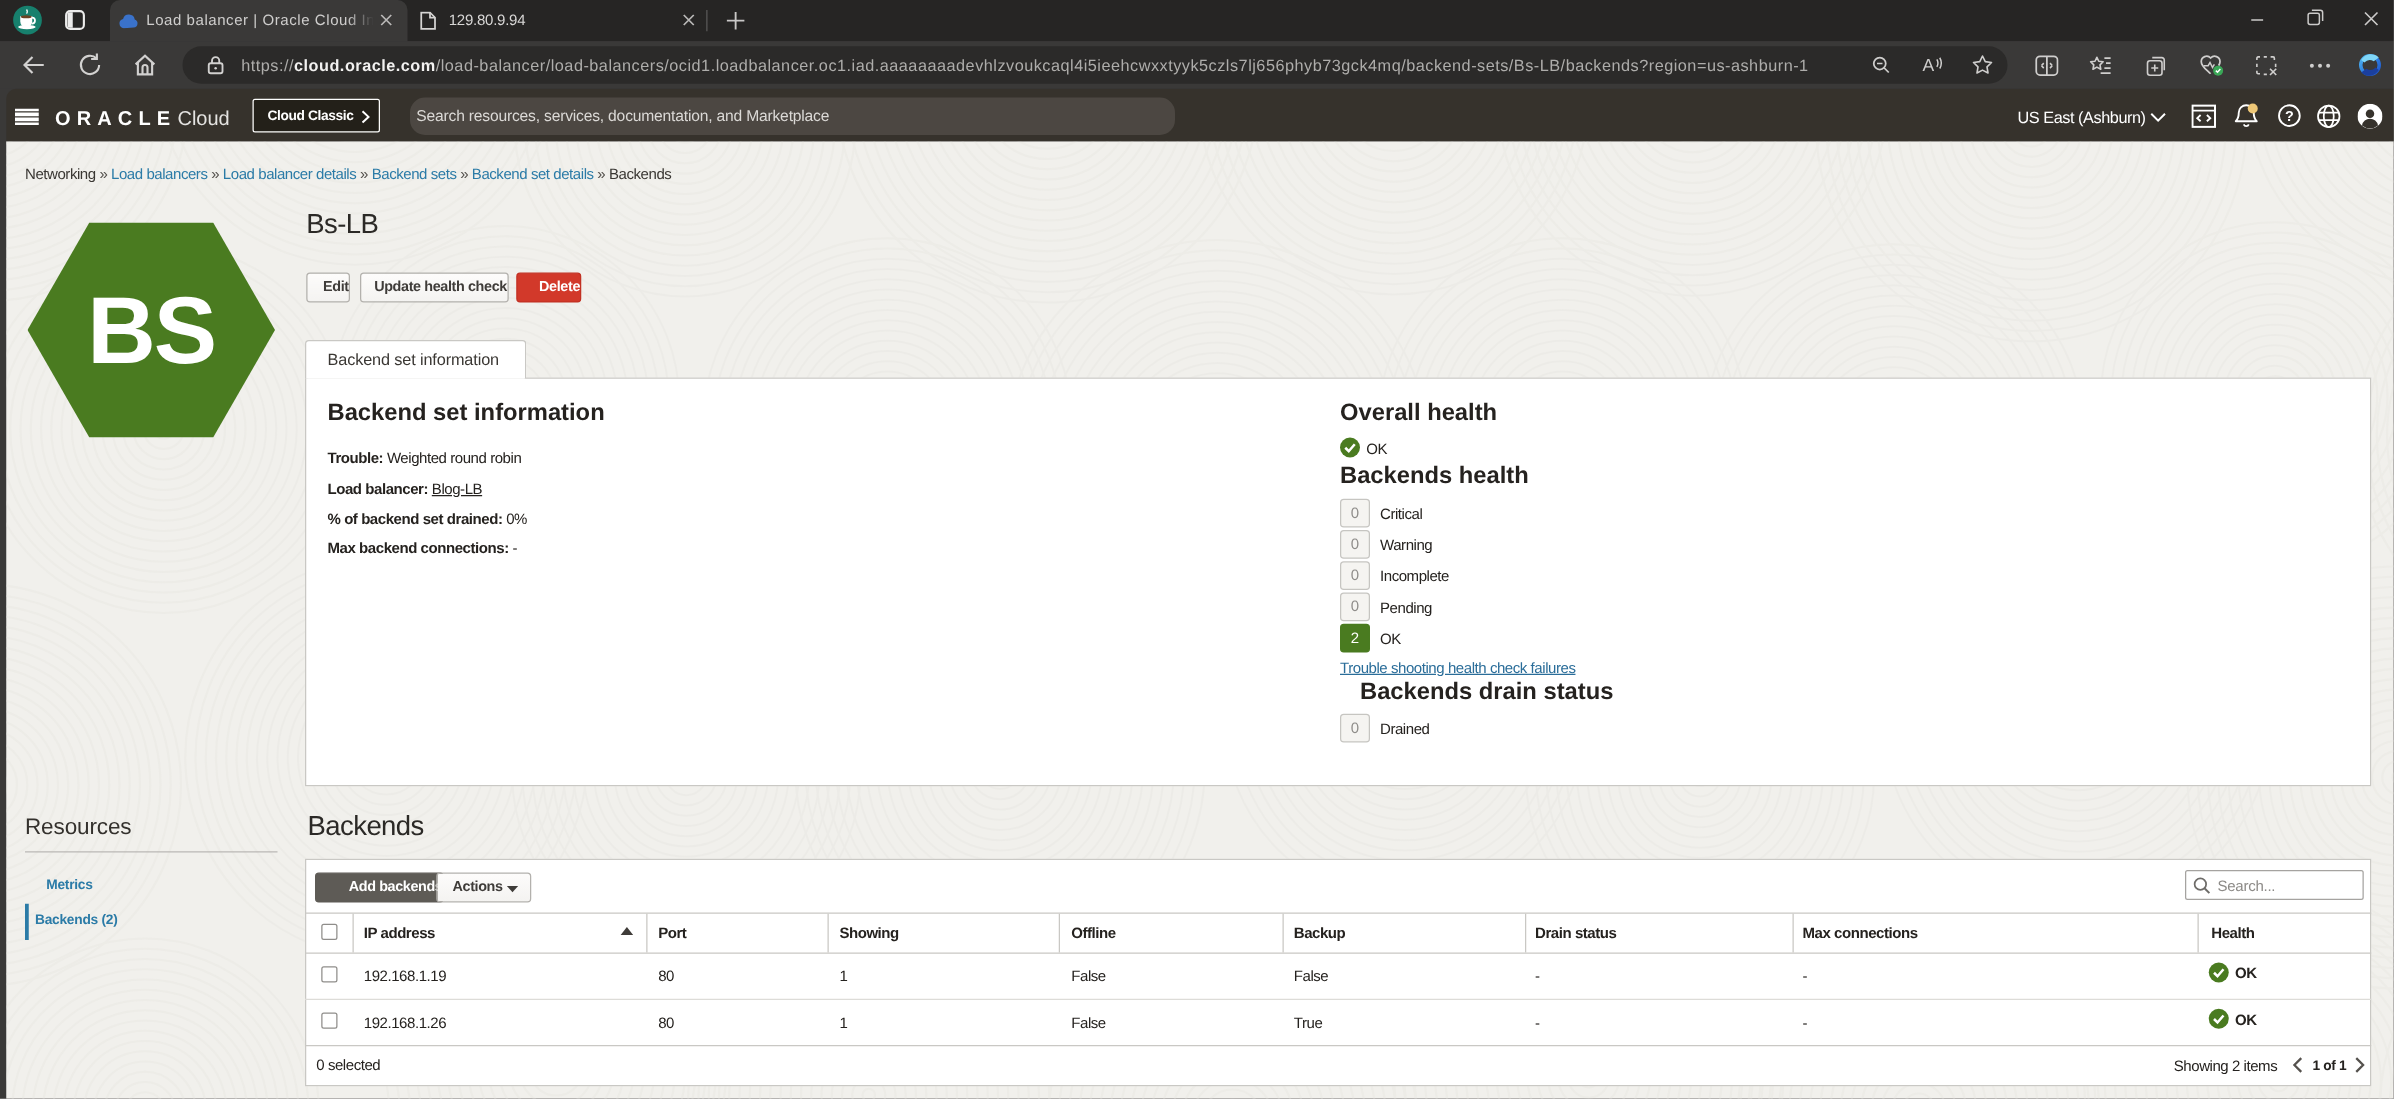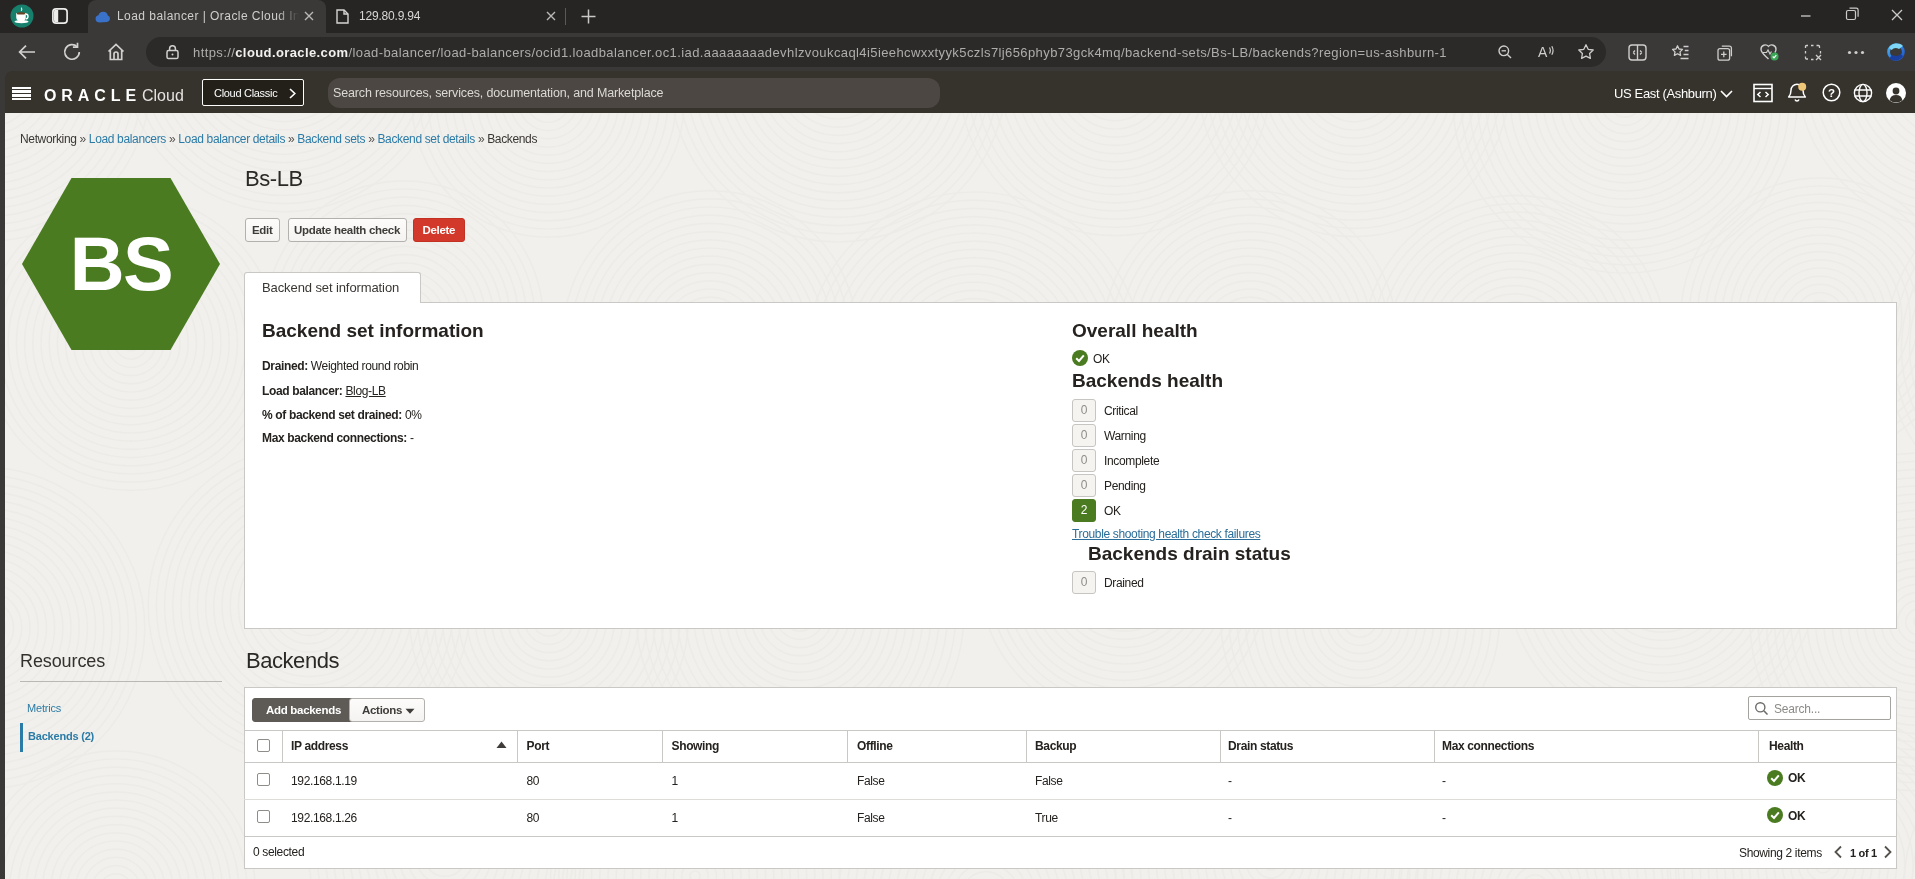--- a/index.html
+++ b/index.html
@@ -15,21 +15,21 @@
 #pagebg{position:absolute;left:5px;top:113px;width:1910px;height:766px;background:#f1f0ec;overflow:hidden}
 #ocibar{position:absolute;left:5px;top:71px;width:1910px;height:42px;background:#36322c;border-top-left-radius:8px}
 
 .panel{position:absolute;background:#fff;border:1px solid #c9c8c4}
 .h19{font-size:19px;font-weight:bold;color:#25221f;letter-spacing:0;white-space:nowrap}
 .t12{font-size:12px;color:#25221f;letter-spacing:-.35px;white-space:nowrap}
 .t12 b{letter-spacing:-.35px}
 .lnk{color:#2b7ba7;text-decoration:none}
 .badge{position:absolute;width:24px;height:23px;border:1px solid #c6c5c1;border-radius:3px;background:#f5f4f1;color:#8f8d8a;font-size:12px;text-align:center;line-height:21px}
 .badge.g{background:#4a7b20;border-color:#4a7b20;color:#fff}
-.btn{position:absolute;background:linear-gradient(#fdfcfb,#f4f3f1);border:1px solid #b3b1ad;border-radius:3px;font-size:11.5px;font-weight:bold;color:#3f3c39;text-align:center;letter-spacing:-.3px}
+.btn{position:absolute;background:linear-gradient(#fdfcfb,#f4f3f1);border:1px solid #b3b1ad;border-radius:3px;font-size:11.5px;font-weight:bold;color:#3f3c39;text-align:right;letter-spacing:-.3px}
 .chk{position:absolute;width:13px;height:13px;border:1px solid #8f8d8a;border-radius:2px;background:#fff}
 .hdrcell{position:absolute;font-size:12px;font-weight:bold;color:#25221f;letter-spacing:-.35px;white-space:nowrap}
 .okc{position:absolute;width:16px;height:16px;border-radius:50%;background:#4a7b20}
 .okc svg{position:absolute;left:0;top:0}
 </style></head>
 <body>
 <div id="tabbar"></div>
 <div id="activetab"></div>
 
 <svg class="abs" style="left:10px;top:4px" width="24" height="24" viewBox="0 0 24 24">
@@ -768,21 +768,21 @@
 <div id="ocibar"></div>
 
 <div class="abs" style="left:11.5px;top:86.5px;width:19.5px;height:2.6px;background:#fff"></div>
 <div class="abs" style="left:11.5px;top:90.3px;width:19.5px;height:2.6px;background:#fff"></div>
 <div class="abs" style="left:11.5px;top:94.1px;width:19.5px;height:2.6px;background:#fff"></div>
 <div class="abs" style="left:11.5px;top:97.9px;width:19.5px;height:2.6px;background:#fff"></div>
 
 <div class="abs" style="left:44px;top:87px;font-size:16px;color:#fff;white-space:nowrap"><b style="letter-spacing:4.9px">ORACLE</b><span style="color:#e4e3e1;padding-left:1px">Cloud</span></div>
 
 <div class="abs" style="left:202px;top:79px;width:102px;height:27px;border:1.5px solid #fdfdfc;border-radius:2px;background:#232019">
- <span style="position:absolute;left:11px;top:6.5px;font-size:11px;font-weight:normal;color:#fff;letter-spacing:-.3px">Cloud Classic</span>
+ <span style="position:absolute;left:11px;top:6.5px;font-size:11px;font-weight:bold;color:#fff;letter-spacing:-.3px">Cloud Classic</span>
  <svg style="position:absolute;right:7px;top:8px" width="7" height="11" viewBox="0 0 7 11">
       <path d="M1 1 L5.8 5.5 L1 10" fill="none" stroke="#fff" stroke-width="1.6"></path>
     </svg>
 </div>
 
 <div class="abs" style="left:328px;top:78px;width:612px;height:30px;background:#4c4742;border-radius:12px">
  <span class="abs" style="left:5px;top:8px;font-size:12.5px;color:#dbd9d6;letter-spacing:-.15px">Search resources, services, documentation, and Marketplace</span>
 </div>
 
 <div class="abs" style="left:1614px;top:86px;font-size:13px;color:#fff;letter-spacing:-.35px">US East (Ashburn)</div>
@@ -826,21 +826,21 @@
 <div class="abs" style="left:245px;top:166px;font-size:22px;color:#2b2926;letter-spacing:-.45px">Bs-LB</div>
 
 <div class="btn" style="left:244.5px;top:218px;width:35.5px;height:24px;line-height:22px">Edit</div>
 <div class="btn" style="left:287.5px;top:218px;width:119px;height:24px;line-height:22px">Update health check</div>
 <div class="btn" style="left:412.5px;top:218px;width:52.5px;height:24px;line-height:22px;background:#d2392a;border-color:#c23123;color:#fff">Delete</div>
 
 <div class="panel" style="left:244px;top:302px;width:1653px;height:327px"></div>
 <div class="abs" style="left:244px;top:272px;width:177px;height:31px;background:#fff;border:1px solid #c9c8c4;border-bottom:none;border-radius:3px 3px 0 0"></div>
 <div class="abs" style="left:262px;top:280px;font-size:13px;color:#3a3733;letter-spacing:-.1px">Backend set information</div>
 <div class="h19" style="position:absolute;left:262px;top:320px">Backend set information</div>
-<div class="abs t12" style="left:262px;top:359px"><b>Drained:</b> Weighted round robin</div>
+<div class="abs t12" style="left:262px;top:359px"><b>Trouble:</b> Weighted round robin</div>
 <div class="abs t12" style="left:262px;top:383.5px"><b>Load balancer:</b> <span style="text-decoration:underline">Blog-LB</span></div>
 <div class="abs t12" style="left:262px;top:407.5px"><b>% of backend set drained:</b> 0%</div>
 <div class="abs t12" style="left:262px;top:431px"><b>Max backend connections:</b> -</div>
 
 <div class="h19" style="position:absolute;left:1072px;top:320px">Overall health</div>
 <div class="okc" style="left:1072px;top:349.5px">
     <svg width="16" height="16" viewBox="0 0 16 16">
       <path d="M4.2 8.2 L7 11 L11.8 5.4" fill="none" stroke="#fff" stroke-width="2"></path>
     </svg>
   </div>
@@ -856,21 +856,21 @@
 <div class="abs t12" style="left:1104px;top:479px">Pending</div>
 <div class="badge g" style="left:1072px;top:499px">2</div>
 <div class="abs t12" style="left:1104px;top:504px">OK</div>
 <div class="abs t12" style="left:1072px;top:527px"><span class="lnk" style="text-decoration:underline;color:#2a6d99">Trouble shooting health check failures</span></div>
 <div class="h19" style="position:absolute;left:1088px;top:543px">Backends drain status</div>
 <div class="badge" style="left:1072px;top:571px">0</div>
 <div class="abs t12" style="left:1104px;top:576px">Drained</div>
 
 <div class="abs" style="left:20px;top:651px;font-size:18px;color:#34312d;letter-spacing:-.1px">Resources</div>
 <div class="abs" style="left:20px;top:681px;width:202px;height:1px;background:#bab8b5"></div>
-<div class="abs" style="left:27px;top:702px;font-size:11px;font-weight:normal;color:#2b7ba7;letter-spacing:-.2px">Metrics</div>
+<div class="abs" style="left:37px;top:702px;font-size:11px;font-weight:bold;color:#2b7ba7;letter-spacing:-.2px">Metrics</div>
 <div class="abs" style="left:20px;top:723px;width:2.5px;height:29px;background:#2b7ba7"></div>
 <div class="abs" style="left:28px;top:730px;font-size:11px;font-weight:bold;color:#2b7ba7;letter-spacing:-.2px">Backends (2)</div>
 
 <div class="abs" style="left:246px;top:648px;font-size:22px;color:#2b2926;letter-spacing:-.45px">Backends</div>
 <div class="panel" style="left:244px;top:687px;width:1653px;height:182px"></div>
 <div class="btn" style="left:252px;top:698px;width:103px;height:24px;line-height:22px;background:#5e5b56;border-color:#5e5b56;color:#fff">Add backends</div>
 <div class="btn" style="left:349px;top:698px;width:76px;height:24px;line-height:22px;text-align:left;padding-left:12px">Actions
  <svg style="position:absolute;right:9px;top:9px" width="10" height="7" viewBox="0 0 10 7">
       <path d="M0.5 0.8 L5 5.8 L9.5 0.8 z" fill="#3f3c39"></path>
     </svg>

